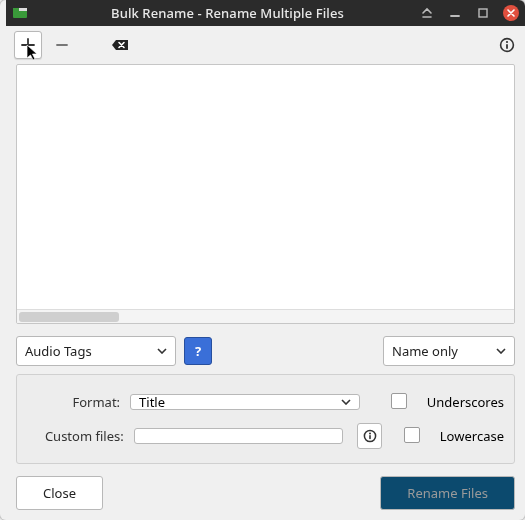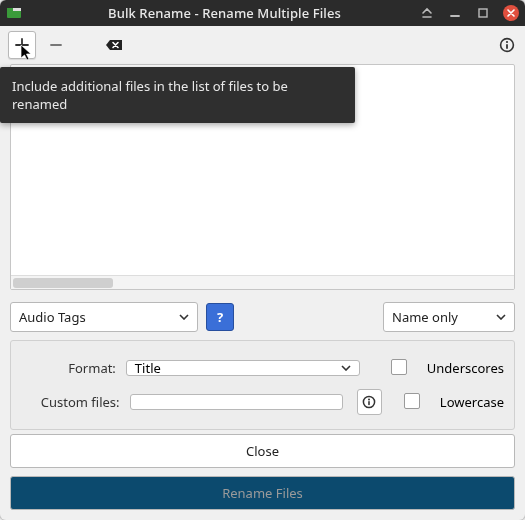--- a/index.html
+++ b/index.html
@@ -1,17 +1,17 @@
 <!DOCTYPE html>
 <html><head>
 <meta charset="utf-8">
 <style>
   * { box-sizing: border-box; margin: 0; padding: 0; font-family: "Noto Sans", "Segoe UI", Arial, sans-serif; font-size: 13px; }
   html, body { width: 525px; height: 520px; background: #e9e9e9; }
-  .window { width: 525px; height: 520px; background: #f0f0f0; display: flex; flex-direction: column; border-radius: 6px; overflow: hidden; box-shadow: 0 0 0 1px rgba(0,0,0,0.15); }
+  .window { width: 525px; height: 520px; background: #f0f0f0; display: flex; flex-direction: column; border-radius: 6px; overflow: hidden; box-shadow: 0 0 0 1px rgba(0,0,0,0.15); padding-left: 6px; }
   .titlebar { height: 26px; background: #2b2b2b; color: #d6d6d6; display: flex; align-items: center; padding: 0 6px; position: relative; }
   .titlebar .app-icon { width: 16px; height: 16px; margin-right: 8px; display: inline-flex; align-items: center; justify-content: center; }
   .titlebar .title { flex: 1; text-align: center; font-size: 13px; font-weight: 500; color: #e8e8e8; letter-spacing: .1px; }
   .titlebar .wbtns { display: flex; gap: 12px; align-items: center; }
   .titlebar .wbtn { width: 16px; height: 16px; display: flex; align-items: center; justify-content: center; cursor: pointer; }
   .titlebar .wbtn.close { width: 16px; height: 16px; border-radius: 50%; background: #e04f3e; }
   .titlebar .wbtn svg { pointer-events: none; }
 
   .toolbar { height: 38px; display: flex; align-items: center; padding: 4px 8px; gap: 6px; }
   .tbtn { width: 28px; height: 28px; display: flex; align-items: center; justify-content: center; border-radius: 3px; cursor: pointer; position: relative; }
@@ -24,35 +24,35 @@
   .tooltip { position: absolute; left: 0; top: 67px; max-width: 355px; background: #2f2f2f; color: #e8e8e8; font-size: 13px; padding: 10px 12px; border-radius: 2px; z-index: 50; box-shadow: 0 2px 6px rgba(0,0,0,.35); }
 
   .filearea { margin: 0 10px 6px 10px; flex: 1; background: #fff; border: 1px solid #c6c6c6; border-radius: 2px; position: relative; overflow:hidden; }
   .filearea .hscroll { position:absolute; bottom:0; left:0; right:0; height:14px; background:#f4f4f4; border-top:1px solid #ddd; }
   .filearea .hscroll .thumb { position:absolute; top:2px; left:2px; width:100px; height:10px; background:#cfcfcf; border-radius:3px; }
 
   .controls { padding: 6px 10px 4px 10px; display:flex; align-items:center; gap:8px; }
   .combo { background:#fff; border:1px solid #b8b8b8; border-radius:3px; height:30px; display:flex; align-items:center; padding:0 8px; cursor:pointer; }
   .combo .label { flex:1; color:#222; }
   .combo .caret { margin-left:10px; }
-  .combo.left { width: 188px; }
+  .combo.left { width: 160px; }
   .combo.right { width: 132px; justify-content: center; }
   .help-btn { width:28px; height:28px; background:#3a6fd8; border-radius:3px; display:flex; align-items:center; justify-content:center; color:#fff; font-weight:bold; border:1px solid #274f9e; cursor:pointer; }
 
-  .options-panel { margin: 4px 10px 4px 10px; border:1px solid #d0d0d0; border-radius:3px; padding:10px 10px 10px 10px; background:#ededed; }
+  .options-panel { margin: 4px 10px 12px 10px; border:1px solid #d0d0d0; border-radius:3px; padding:10px 10px 10px 10px; background:#ededed; }
   .row { display:flex; align-items:center; height:34px; gap:10px; }
   .row .lbl { width: 102px; text-align:right; color:#333; }
   .row .input { background:#fff; border:1px solid #b8b8b8; border-radius:3px; height:16px; padding:0 8px; display:flex; align-items:center; }
   .row .input.combo2 { width: 250px; }
   .row .input.text { width: 220px; }
   .row .check { display:flex; gap:20px; cursor:pointer; }
   .row .check .box { width:16px; height:16px; border:1px solid #9a9a9a; background:#fff; border-radius:2px; }
   .row .info-btn { width:26px; height:26px; border:1px solid #b8b8b8; border-radius:3px; background:#fff; display:flex; align-items:center; justify-content:center; cursor:pointer; margin-left:4px; }
 
-  .buttons { display:flex; justify-content:flex-end; gap:8px; padding: 0 10px 10px 10px; flex-direction: column; }
+  .buttons { display:flex; justify-content:space-between; gap:8px; padding: 0 10px 10px 10px; }
   .btn { height:34px; padding:0 26px; border:1px solid #b8b8b8; border-radius:3px; background:#fff; display:flex; align-items:center; justify-content:center; cursor:pointer; color:#222; }
   .btn.disabled { color:#9a9a9a; cursor:default; background:#0c4a6e; }
 
   .caret svg, .app-icon svg { display:block; }
 </style>
 </head>
 <body>
 
 <div class="window">
 
@@ -113,21 +113,20 @@
     <div class="spacer"></div>
     <div class="info-right">
       <svg width="16" height="16" viewBox="0 0 16 16">
           <circle cx="8" cy="8" r="6.4" fill="none" stroke="#333" stroke-width="1.6"></circle>
           <circle cx="8" cy="5" r="1.1" fill="#333"></circle>
           <rect x="7.1" y="7" width="1.8" height="5" rx="0.9" fill="#333"></rect>
         </svg>
     </div>
   </div>
 
-  <div class="tooltip">Include additional files in the list of files to be renamed</div>
 
   <div class="filearea">
     <div class="hscroll">
       <div class="thumb"></div>
     </div>
   </div>
 
   <div class="controls">
     <div class="combo left">
       <span class="label">Audio Tags</span>

